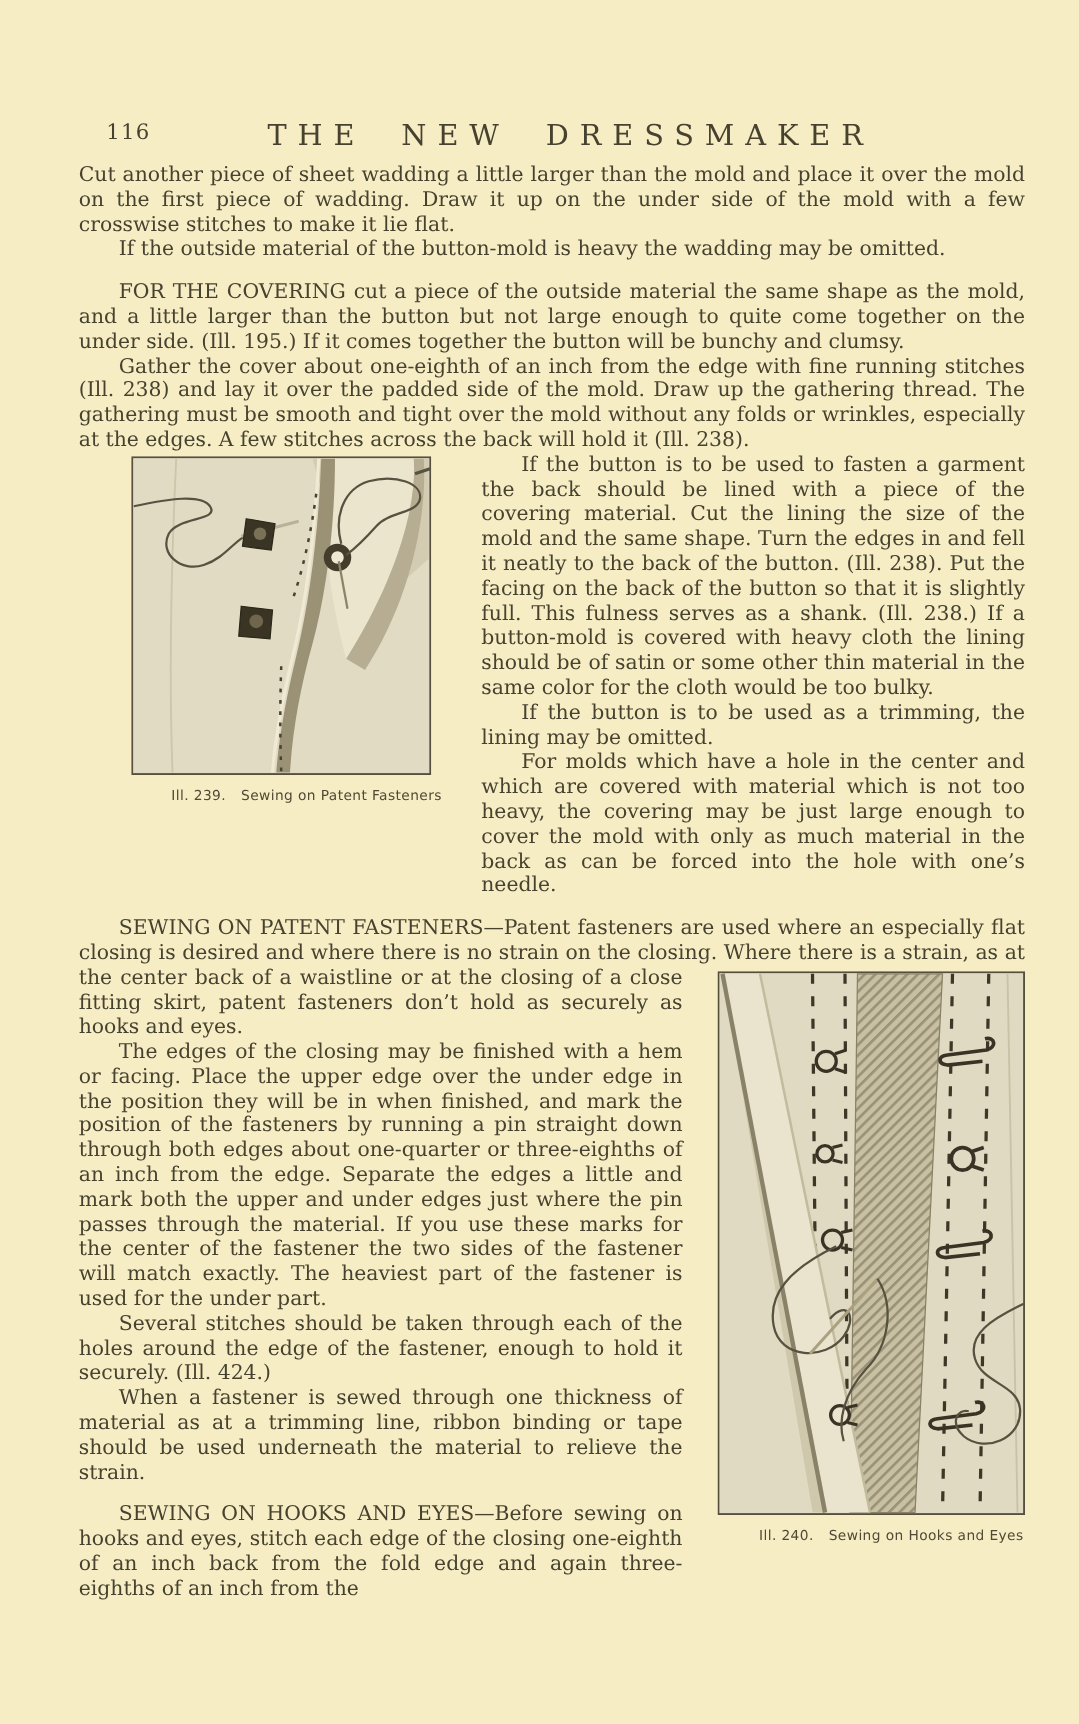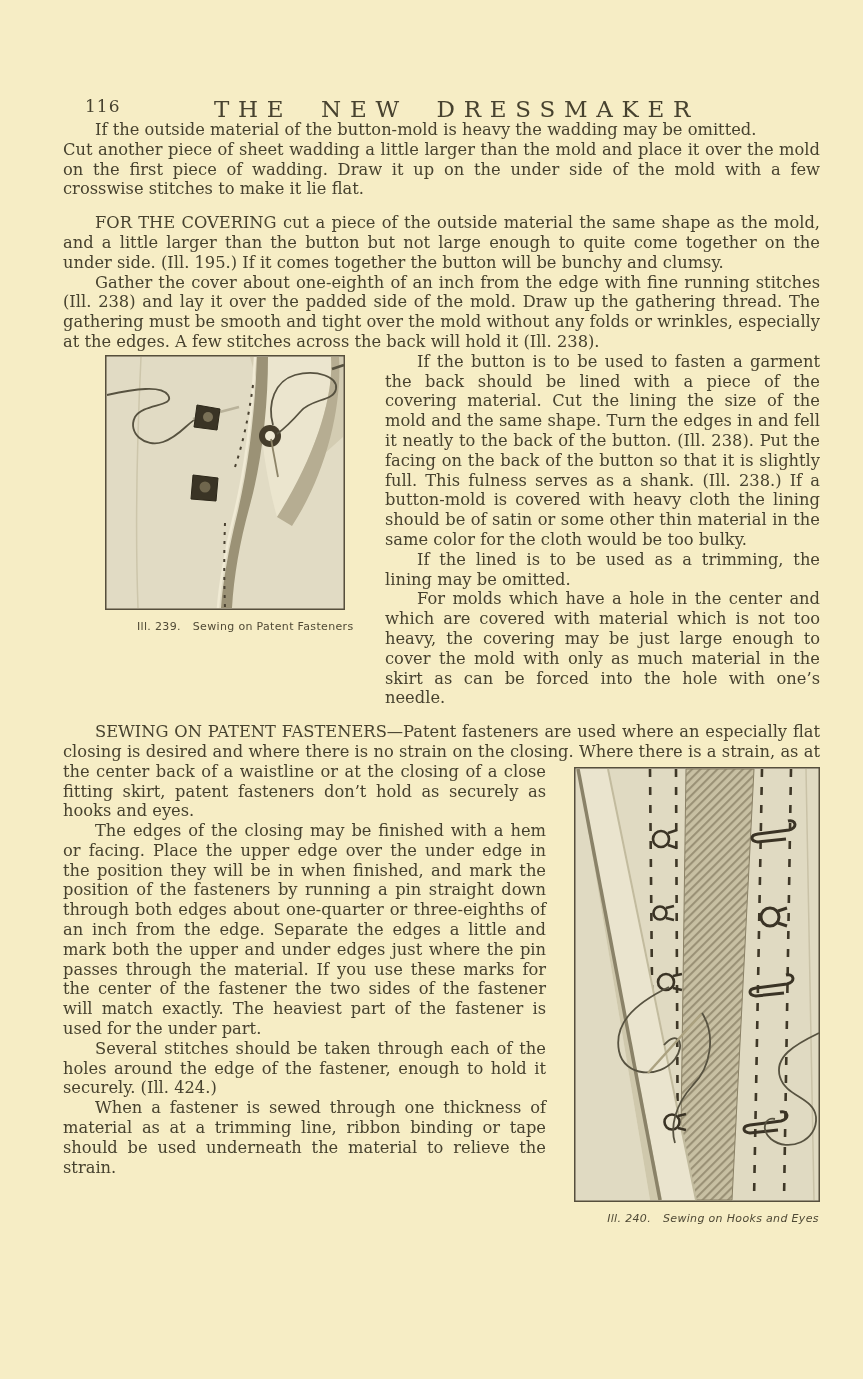--- a/index.html
+++ b/index.html
@@ -9,21 +9,21 @@
     overflow: hidden;
     font-family: "DejaVu Serif", serif;
     color: #47422f;
   }
   .page {
     box-sizing: border-box;
     width: 863px; height: 1379px;
     padding: 96px 43px 0 63px;
   }
   
-  .header { position: relative; height: 24px; }
+  .header { position: relative; height: 24px; margin-bottom: 10px; }
   .pagenum {
     position: absolute; left: 22px; top: 0;
     font-size: 17px; letter-spacing: 0.06em;
   }
   .booktitle {
     display: block; text-align: center;
     font-size: 23px; letter-spacing: 0.38em; word-spacing: 0.55em;
     padding-left: 30px;
   }
   
@@ -41,21 +41,20 @@
   .figure { display: block; }
   .fig239 {
     float: left;
     width: 240px;
     margin: 3px 40px 56px 42px;
   }
   .fig240 {
     float: right;
     width: 246px;
     margin: 5px 0 8px 28px;
-    font-style: italic;
   }
   .figure svg { display: block; }
   .figcap {
     display: block;
     text-align: center;
     margin-top: 7px;
     font-family: "DejaVu Sans", sans-serif;
     font-size: 11px;
     letter-spacing: 0.03em;
     color: #4f4935;
@@ -66,22 +65,22 @@
 </head>
 <body>
 
 <div class="page">
 
   <div class="header">
     <span class="pagenum">116</span>
     <span class="booktitle">THE NEW DRESSMAKER</span>
   </div>
 
+  <p class="para noindent">Cut another piece of sheet wadding a little larger than the mold and place it over the mold on the first piece of wadding.  Draw it up on the under side of the mold with a few crosswise stitches to make it lie flat.</p>
   <p class="para">If the outside material of the button-mold is heavy the wadding may be omitted.</p>
-  <p class="para noindent">Cut another piece of sheet wadding a little larger than the mold and place it over the mold on the first piece of wadding.  Draw it up on the under side of the mold with a few crosswise stitches to make it lie flat.</p>
 
   <p class="para gap">FOR THE COVERING cut a piece of the outside material the same shape as the mold, and a little larger than the button but not large enough to quite come together on the under side.  (Ill. 195.)  If it comes together the button will be bunchy and clumsy.</p>
   <p class="para">Gather the cover about one-eighth of an inch from the edge with fine running stitches (Ill. 238) and lay it over the padded side of the mold.  Draw up the gathering thread.  The gathering must be smooth and tight over the mold without any folds or wrinkles, especially at the edges.  A few stitches across the back will hold it (Ill. 238).</p>
 
   <p class="para">
     <span class="figure fig239">
       <svg width="240" height="255" viewBox="0 0 240 255" aria-hidden="true">
         <rect x="0.75" y="0.75" width="238.5" height="253.5" fill="#ddd6bd" stroke="#564f3d" stroke-width="1.5"></rect>
         <rect x="2" y="2" width="236" height="251" fill="#e1dbc4"></rect>
 
@@ -113,22 +112,22 @@
         <circle cx="165" cy="81" r="11" fill="#453d2b"></circle>
         <circle cx="165" cy="81" r="5" fill="#efe9d3"></circle>
         <line x1="166" y1="84" x2="173" y2="122" stroke="#8d8468" stroke-width="1.8"></line>
 
         <path d="M168,70 C162,48 170,26 190,20 C212,14 233,22 231,34 C229,46 206,44 196,56 C188,65 180,73 172,79" fill="none" stroke="#575240" stroke-width="1.8"></path>
         <line x1="227" y1="14" x2="239" y2="10" stroke="#575240" stroke-width="2.6"></line>
       </svg>
       <span class="figcap"><span class="cap-label">Ill. 239.</span><span>Sewing on Patent Fasteners</span></span>
     </span><span>If the button is to be used to fasten a garment the back should be lined with a piece of the covering material.  Cut the lining the size of the mold and the same shape.  Turn the edges in and fell it neatly to the back of the button.  (Ill. 238).  Put the facing on the back of the button so that it is slightly full.  This fulness serves as a shank.  (Ill. 238.)  If a button-mold is covered with heavy cloth the lining should be of satin or some other thin material in the same color for the cloth would be too bulky.</span>
   </p>
-  <p class="para">If the lined is to be used as a trimming, the lining may be omitted.</p>
-  <p class="para">For molds which have a hole in the center and which are covered with material which is not too heavy, the covering may be just large enough to cover the mold with only as much material in the skirt as can be forced into the hole with one’s needle.</p>
+  <p class="para">If the button is to be used as a trimming, the lining may be omitted.</p>
+  <p class="para">For molds which have a hole in the center and which are covered with material which is not too heavy, the covering may be just large enough to cover the mold with only as much material in the back as can be forced into the hole with one’s needle.</p>
 
   <p class="para gap clear">
     <span>SEWING ON PATENT FASTENERS—Patent fasteners are used where an especially flat closing is desired and where there is no strain on the closing.  Where there is a strain,</span><span class="figure fig240">
       <svg width="246" height="435" viewBox="0 0 246 435" aria-hidden="true">
         <defs>
           <pattern id="hatch240" width="6" height="6" patternTransform="rotate(45)" patternUnits="userSpaceOnUse">
             <rect width="6" height="6" fill="#c8c0a3"></rect>
             <line x1="1" y1="0" x2="1" y2="6" stroke="#9a9176" stroke-width="2.2"></line>
           </pattern>
         </defs>
@@ -175,14 +174,15 @@
         <path d="M245,266 C220,278 200,290 206,310 C212,330 240,330 242,350 C244,374 214,386 197,372 C186,362 191,350 201,352" fill="none" stroke="#575240" stroke-width="1.8"></path>
       </svg>
       <span class="figcap"><span class="cap-label">Ill. 240.</span><span>Sewing on Hooks and Eyes</span></span>
     </span><span> as at the center back of a waistline or at the closing of a close fitting skirt, patent fasteners don’t hold as securely as hooks and eyes.</span>
   </p>
 
   <p class="para">The edges of the closing may be finished with a hem or facing.  Place the upper edge over the under edge in the position they will be in when finished, and mark the position of the fasteners by running a pin straight down through both edges about one-quarter or three-eighths of an inch from the edge.  Separate the edges a little and mark both the upper and under edges just where the pin passes through the material.  If you use these marks for the center of the fastener the two sides of the fastener will match exactly.  The heaviest part of the fastener is used for the under part.</p>
   <p class="para">Several stitches should be taken through each of the holes around the edge of the fastener, enough to hold it securely.  (Ill. 424.)</p>
   <p class="para">When a fastener is sewed through one thickness of material as at a trimming line, ribbon binding or tape should be used underneath the material to relieve the strain.</p>
 
+  <p class="para gap">SEWING ON HOOKS AND EYES—Before sewing on hooks and eyes, stitch each edge of the closing one-eighth of an inch back from the fold edge and again three-eighths of an inch from the</p>
 
 </div>
 
 </body></html>

